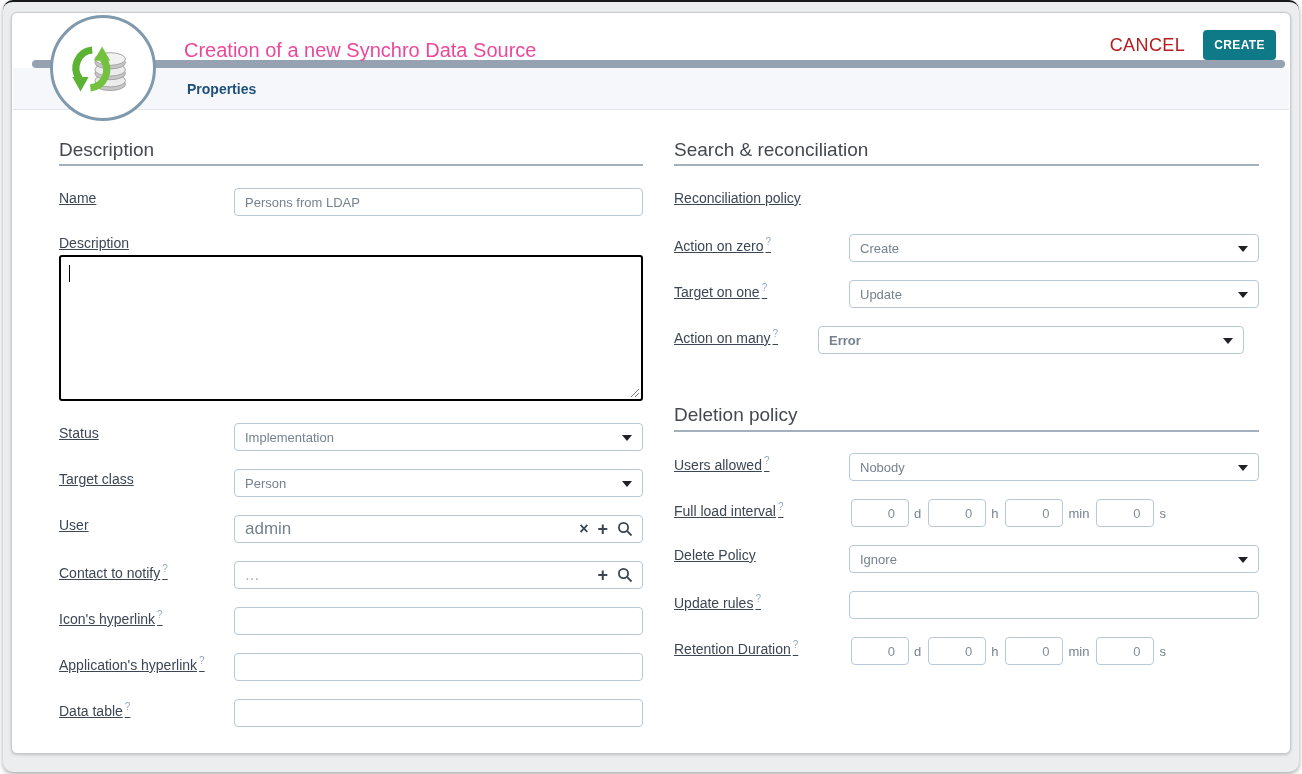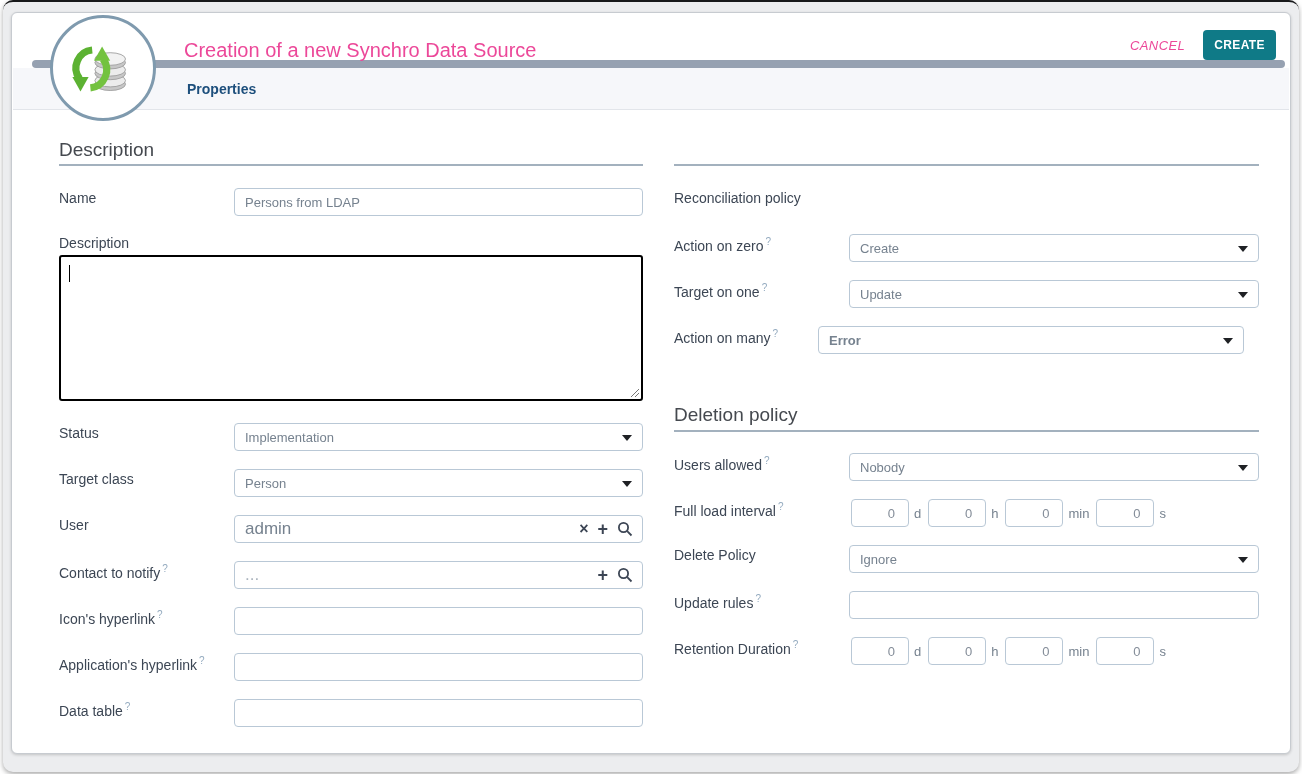--- a/index.html
+++ b/index.html
@@ -9,30 +9,30 @@
             border-radius:10px; border-top:2px solid #17181a; box-shadow:0 2px 5px rgba(0,0,0,.35); }
   .card   { position:absolute; left:8px; right:8px; top:10px; bottom:18px; background:#ffffff;
             border:1px solid #c7cbd0; border-radius:6px; box-shadow:0 1px 3px rgba(0,0,0,.18); }
 
   
   .graybar { position:absolute; top:47px; left:20px; right:5px; height:8px; background:#96a1b1; border-radius:4px; z-index:1; }
   .badge   { position:absolute; left:38px; top:2px; width:106px; height:106px; border-radius:50%;
              background:#ffffff; border:3px solid #7f9aae; z-index:2; display:flex; align-items:center; justify-content:center; }
   .title   { position:absolute; left:172px; top:26px; font-size:20px; color:#ec4899; z-index:2; }
   .actions { position:absolute; top:19px; right:14px; height:26px; display:flex; align-items:center; gap:18px; z-index:2; }
-  .btn-cancel { font-size:13px; color:#ec4899; letter-spacing:.4px; background:none; border:none; cursor:pointer; font-family:inherit;font-style:italic; }
+  .btn-cancel { font-size:18px; color:#b91c1c; letter-spacing:.4px; background:none; border:none; cursor:pointer; font-family:inherit; }
   .btn-create { font-size:12px; font-weight:bold; color:#ffffff; letter-spacing:.4px; background:#0f7a87;
                 border:none; border-radius:4px; padding:8px 11px; cursor:pointer; font-family:inherit; }
   .tabrow  { position:absolute; top:55px; left:1px; right:1px; height:42px; background:#f6f7fa; border-bottom:1px solid #e2e5ea; }
   .tablabel{ position:absolute; left:174px; top:0; line-height:42px; font-size:14px; font-weight:bold; color:#1d4f7c; cursor:pointer; }
 
   
   .sect { position:absolute; font-size:19px; color:#45494f; }
   .rule { position:absolute; height:2px; background:#a3b1be; }
-  .lbl  { position:absolute; font-size:14px; color:#3c4654; }
+  .lbl  { position:absolute; font-size:14px; color:#3c4654;text-decoration:underline; }
   .lbl sup { color:#93aabf; font-size:10px; margin-left:2px; }
 
   
   .input, .select, .combo { position:absolute; height:28px; width:409px; border:1px solid #b9c8d6;
             border-radius:4px; background:#fff; font-size:13px; color:#76828f; }
   .input  { padding:0 10px; font-family:inherit; outline:none; }
   .select { display:flex; align-items:center; padding:0 28px 0 10px; cursor:pointer; }
   .caret  { position:absolute; right:10px; top:11px; width:0; height:0;
             border-left:5px solid transparent; border-right:5px solid transparent; border-top:6px solid #1f2125; }
   .combo  { display:flex; align-items:center; padding:0 9px 0 2px; }
@@ -158,20 +158,21 @@
       <div class="lbl" style="left:47px; top:642px;text-align:center;">
         <span>Application's hyperlink</span><sup>?</sup>
       </div>
       <input class="input" style="left: 222px; top: 640px;" type="text" value="">
 
       <div class="lbl" style="left:47px; top:688px;">
         <span>Data table</span><sup>?</sup>
       </div>
       <input class="input" style="left: 222px; top: 686px;" type="text" value="">
 
+      <div class="sect" style="left:662px; top:126px;">Search &amp; reconciliation</div>
       <div class="rule" style="left:662px; top:151px; width:585px;"></div>
 
       <div class="lbl" style="left:662px; top:177px;">
         <span>Reconciliation policy</span>
       </div>
 
       <div class="lbl" style="left:662px; top:223px;">
         <span>Action on zero</span><sup>?</sup>
       </div>
       <div class="select" style="left:837px; top:221px; width:410px;">

